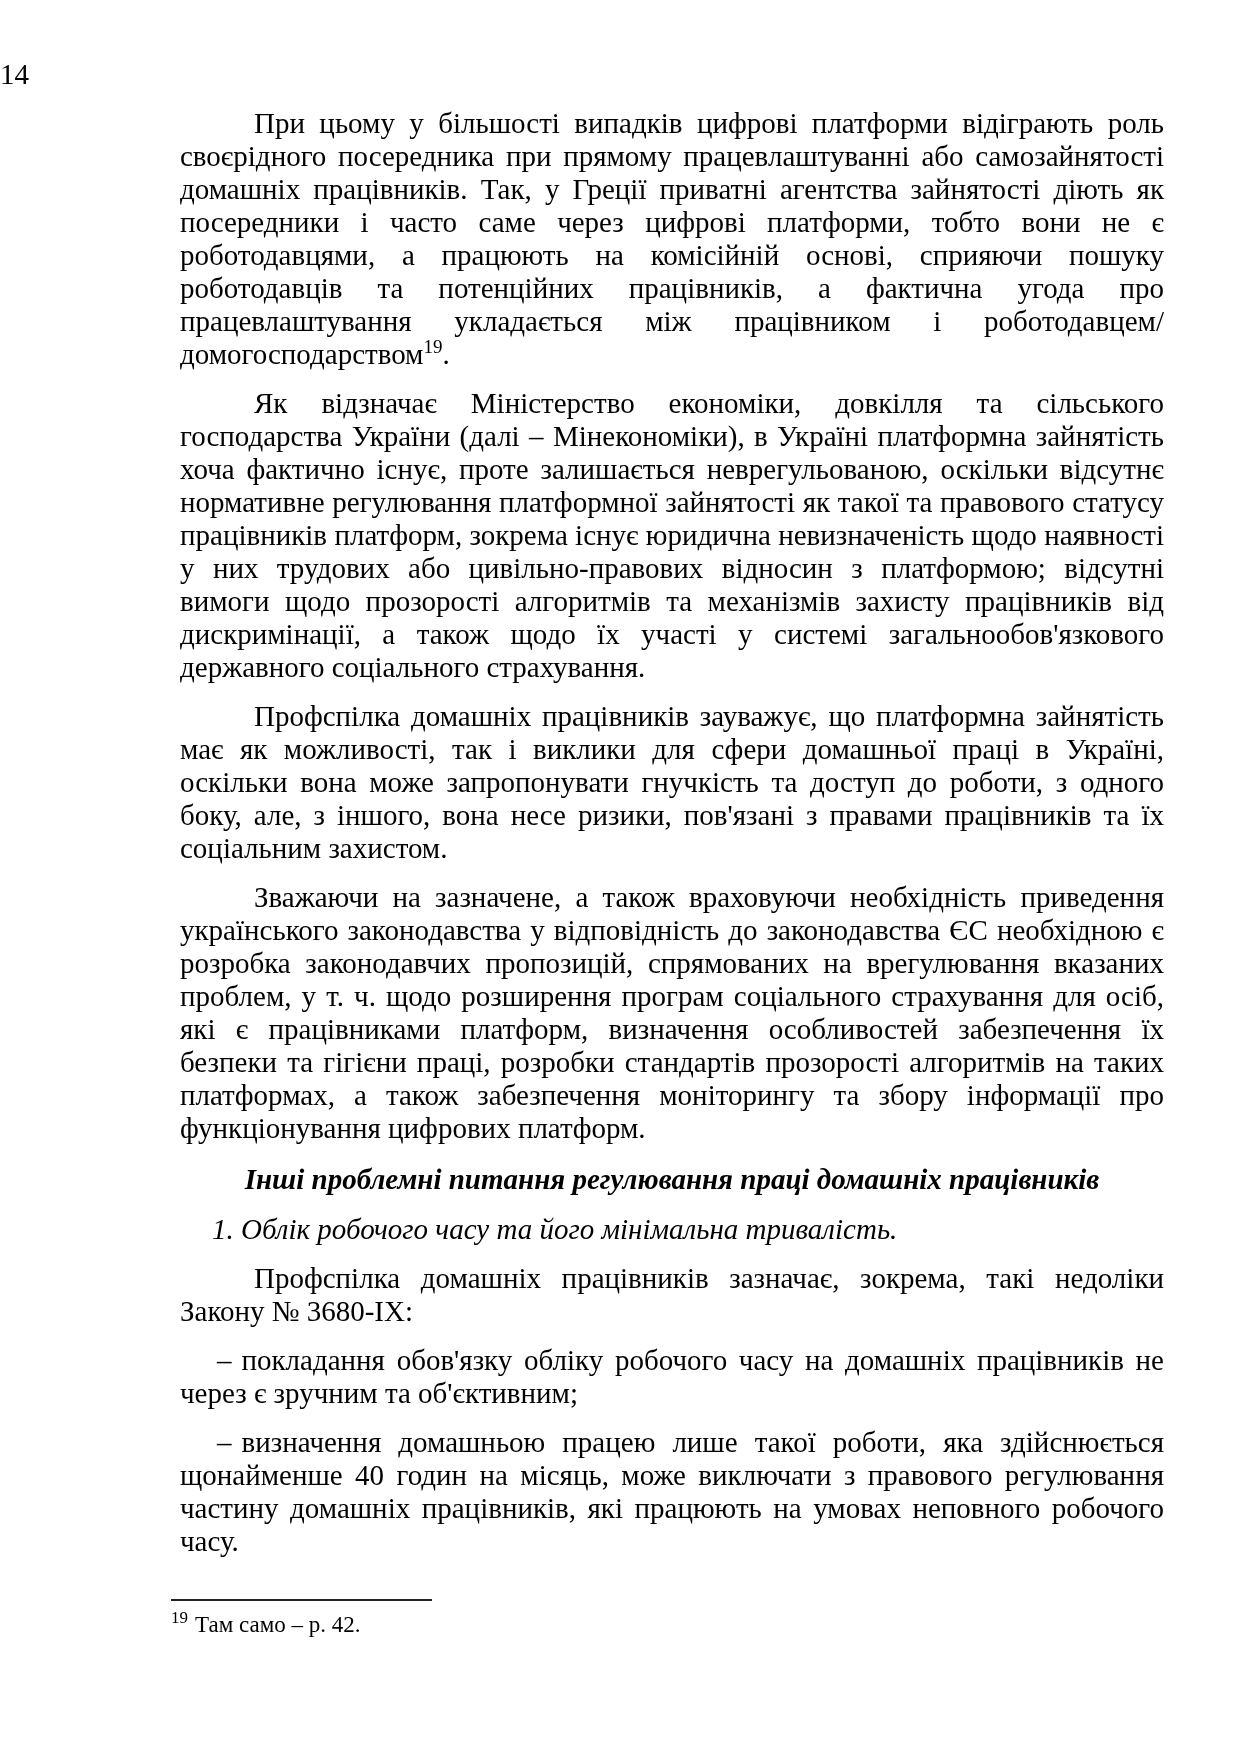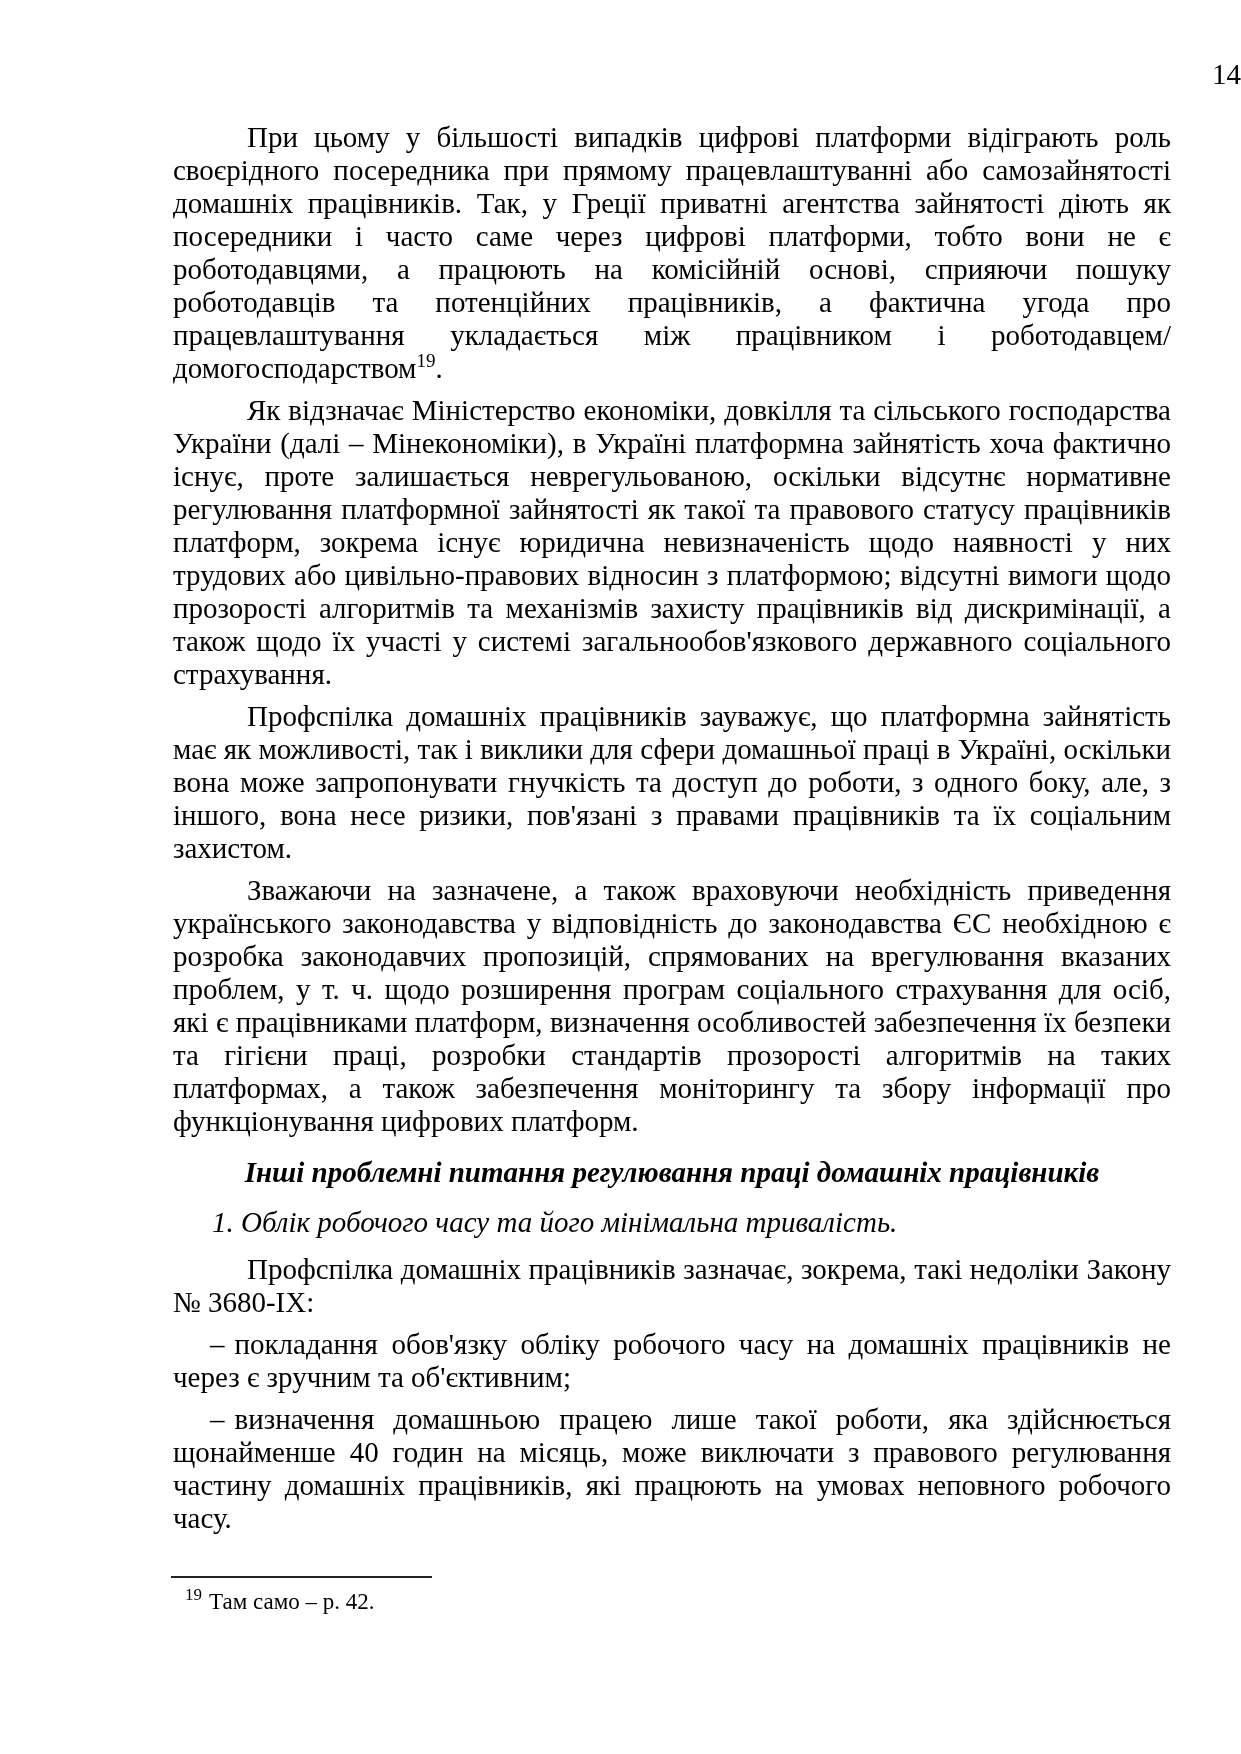--- a/index.html
+++ b/index.html
@@ -14,28 +14,28 @@
     background: #ffffff;
     color: #000000;
     font-family: "Liberation Serif", "DejaVu Serif", serif;
     box-sizing: border-box;
     padding: 58px 61px 0 164px;
     overflow: hidden;
   }
   .page-number {
     font-size: 29px;
     line-height: 33px;
-    text-align: right;
+    text-align: left;
     
     margin-left: -164px;
     margin-right: -61px;
-    margin-bottom: 30px;
+    margin-bottom: 16px;
   }
   p {
-    margin: 9px;
+    margin: 16px;
     font-size: 29px;
     line-height: 33px;
     text-align: justify;
   }
   p.body {
     text-indent: 74px;
   }
   p.heading {
     font-weight: bold;
     font-style: italic;
@@ -61,21 +61,21 @@
   }
   .footnote-sep {
     width: 261px;
     height: 0;
     border-top: 2px solid #222222;
     margin: 41px 0 10px 7px;
   }
   .footnote {
     font-size: 23px;
     line-height: 27px;
-    margin-left: 21px;
+    margin-left: 7px;
   }
   .footnote sup {
     font-size: 17px;
     line-height: 0;
     vertical-align: super;
     margin-right: 7px;
   }
 </style>
 </head>
 <body>

